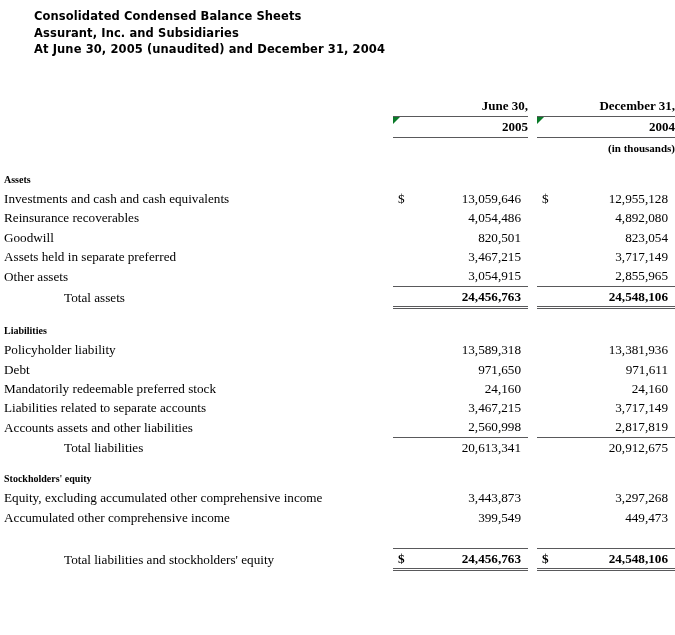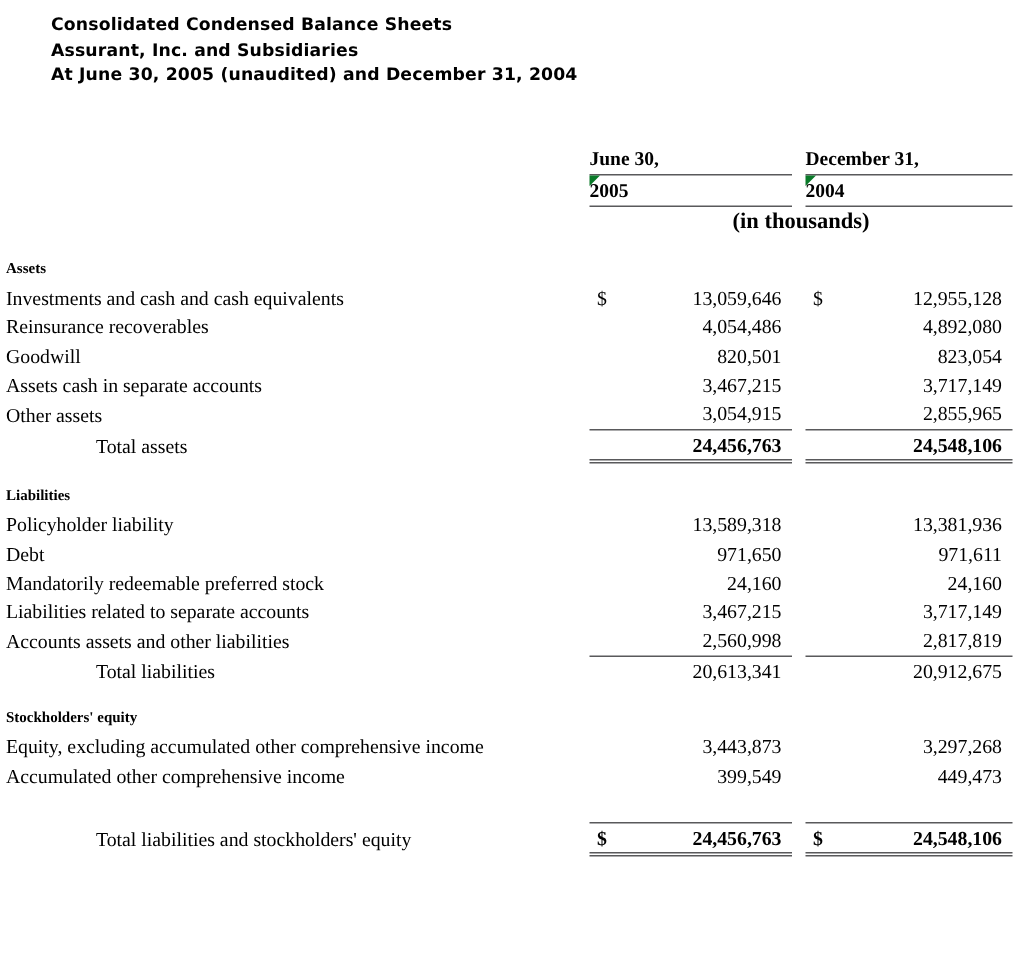--- a/index.html
+++ b/index.html
@@ -52,44 +52,44 @@
   .col-gap    { width: 9px;   }
   .col-cur2   { width: 13px;  }
   .col-amt2   { width: 125px; }
 
   .label      { padding-left: 4px !important; }
   .amount     { text-align: right; padding-right: 7px !important; }
   .cur        { text-align: left; padding-left: 5px !important; }
 
   
   .hdr {
-    text-align: left;
+    text-align: right;
     font-weight: bold;
     font-size: 13px;
   }
   .hdr-top   { padding-bottom: 1px !important; }
   .rule-bot  { border-bottom: 1.5px solid #59595b; }
 
   
   .marker-cell { position: relative; }
   .gmark {
     position: absolute;
     left: 0px;
     top: 0px;
     width: 0;
     height: 0;
     border-left: 7px solid #0a7a29;
     border-bottom: 7px solid transparent;
   }
 
   
   .units {
-    text-align: center;
+    text-align: right;
     font-weight: bold;
-    font-size: 15px;
+    font-size: 11px;
     padding-top: 1px !important;
   }
 
   
   .section-head {
     font-weight: bold;
     font-size: 10px;
   }
   .spacer-row td { height: 12px; line-height: 12px; }
   .spacer-row-sm td { height: 9px; line-height: 9px; }
@@ -177,21 +177,21 @@
     <tr>
       <td class="label">Goodwill</td>
       <td></td>
       <td class="amount">820,501</td>
       <td></td>
         <td></td>
       <td class="amount">823,054</td>
     </tr>
 
     <tr>
-      <td class="label">Assets cash in separate accounts</td>
+      <td class="label">Assets held in separate preferred</td>
       <td></td>
       <td class="amount">3,467,215</td>
       <td></td>
         <td></td>
       <td class="amount">3,717,149</td>
     </tr>
 
     <tr>
       <td class="label">Other assets</td>
       <td></td>

